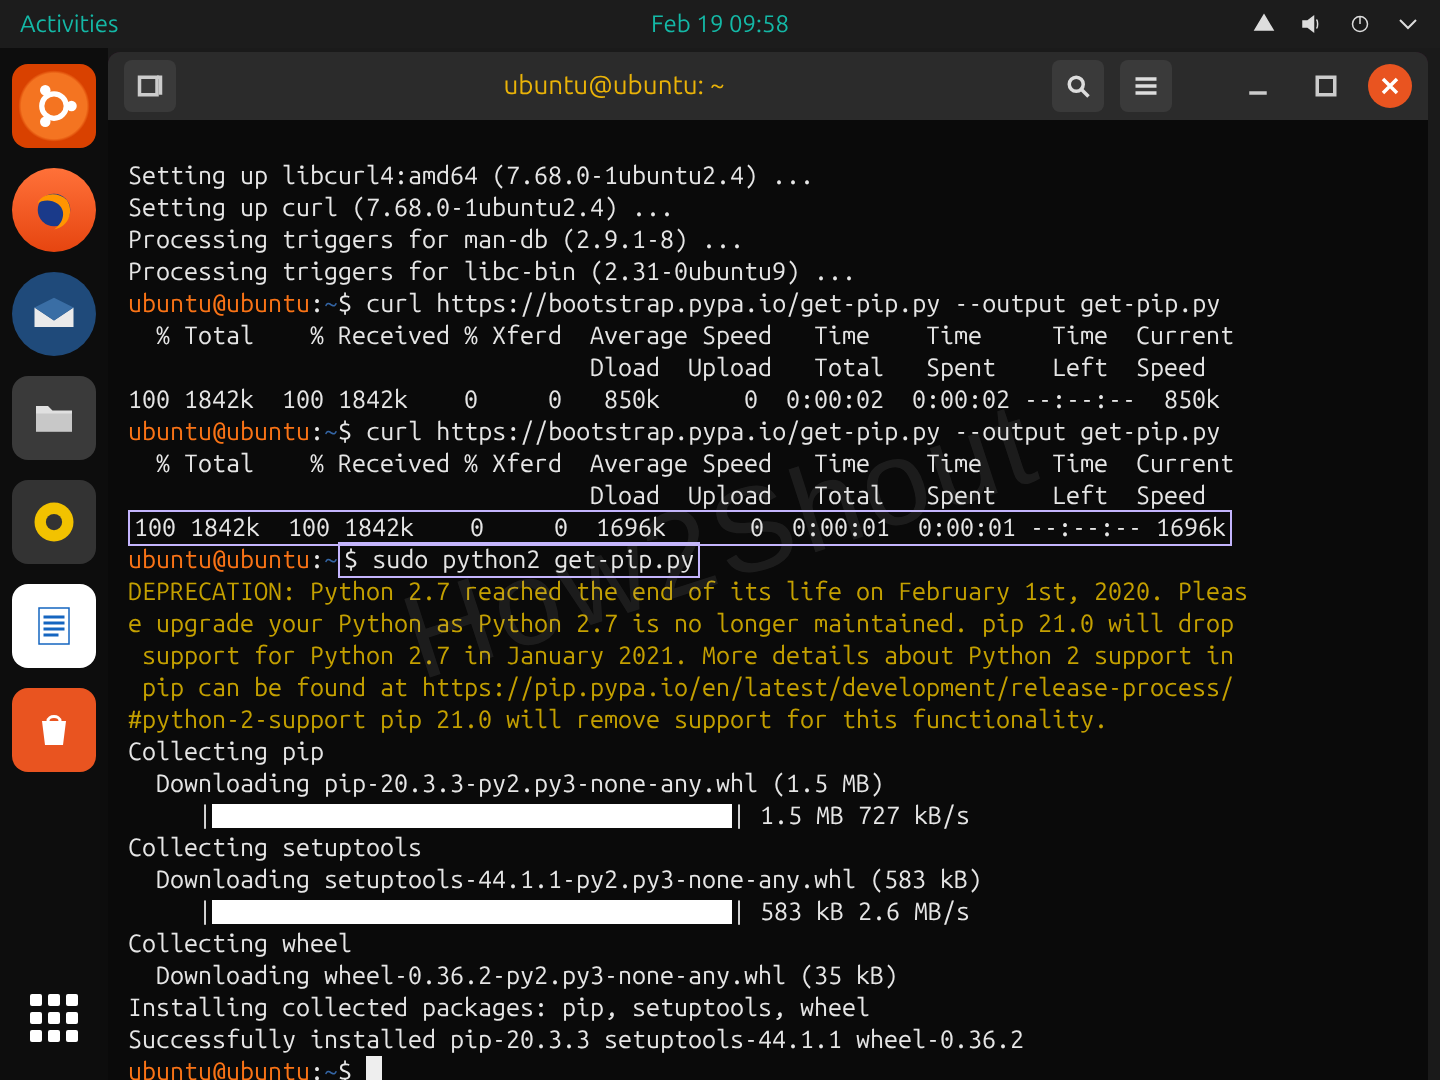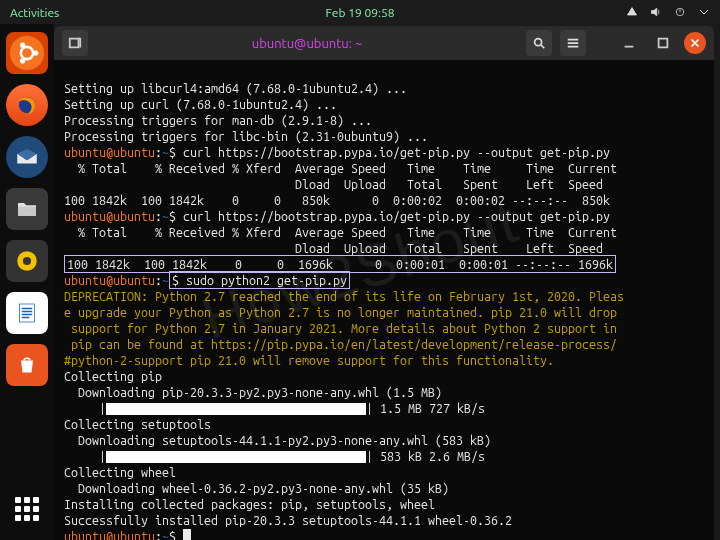--- a/index.html
+++ b/index.html
@@ -6,21 +6,21 @@
   body {
     width: 720px; height: 540px;
     background: #1a1a1a;
     font-family: "Ubuntu", "DejaVu Sans", sans-serif;
     font-size: 12px; color: #eee;
     overflow: hidden; position: relative;
   }
   
   .topbar {
     height: 24px; background: #1c1c1c;
-    display: flex; align-items: center; color: #86efac;
+    display: flex; align-items: center; color: #14b8a6;
     padding: 0 10px; font-size: 12px;
   }
   .topbar .left { display:flex; gap:16px; align-items:center;}
   .topbar .center { position:absolute; left:50%; transform:translateX(-50%); }
   .topbar .right { margin-left:auto; display:flex; gap:12px; align-items:center;}
   .topbar .appmenu { display:flex; align-items:center; gap:4px;margin-top:40px; }
   .topbar svg { width:12px; height:12px; fill:#ddd; stroke:#ddd; }
 
   
   .dock {
@@ -41,21 +41,21 @@
   
   .termwin {
     position:absolute; left:54px; right:6px; top:26px; bottom:0;
     background:#300a24; 
     border-radius:6px 6px 0 0; overflow:hidden;
   }
   .titlebar {
     height:34px; background:#2b2b2b; display:flex; align-items:center;
     padding:0 8px; gap:8px;
   }
-  .titlebar .title { flex:1; text-align:center; color:#d946ef; font-size:13px;}
+  .titlebar .title { flex:1; text-align:center; color:#eab308; font-size:13px;}
   .titlebar .btn {
     width:26px; height:26px; border-radius:4px;
     display:flex; align-items:center; justify-content:center;
     color:#ddd;
   }
   .titlebar .iconbtn { background:#3a3a3a; }
   .titlebar .close { background:#e95420; color:#fff; border-radius:50%; width:22px; height:22px;}
   .titlebar svg { width:14px;height:14px; stroke:#ddd; fill:none; stroke-width:2;}
   .titlebar .close svg { stroke:#fff; }
 

